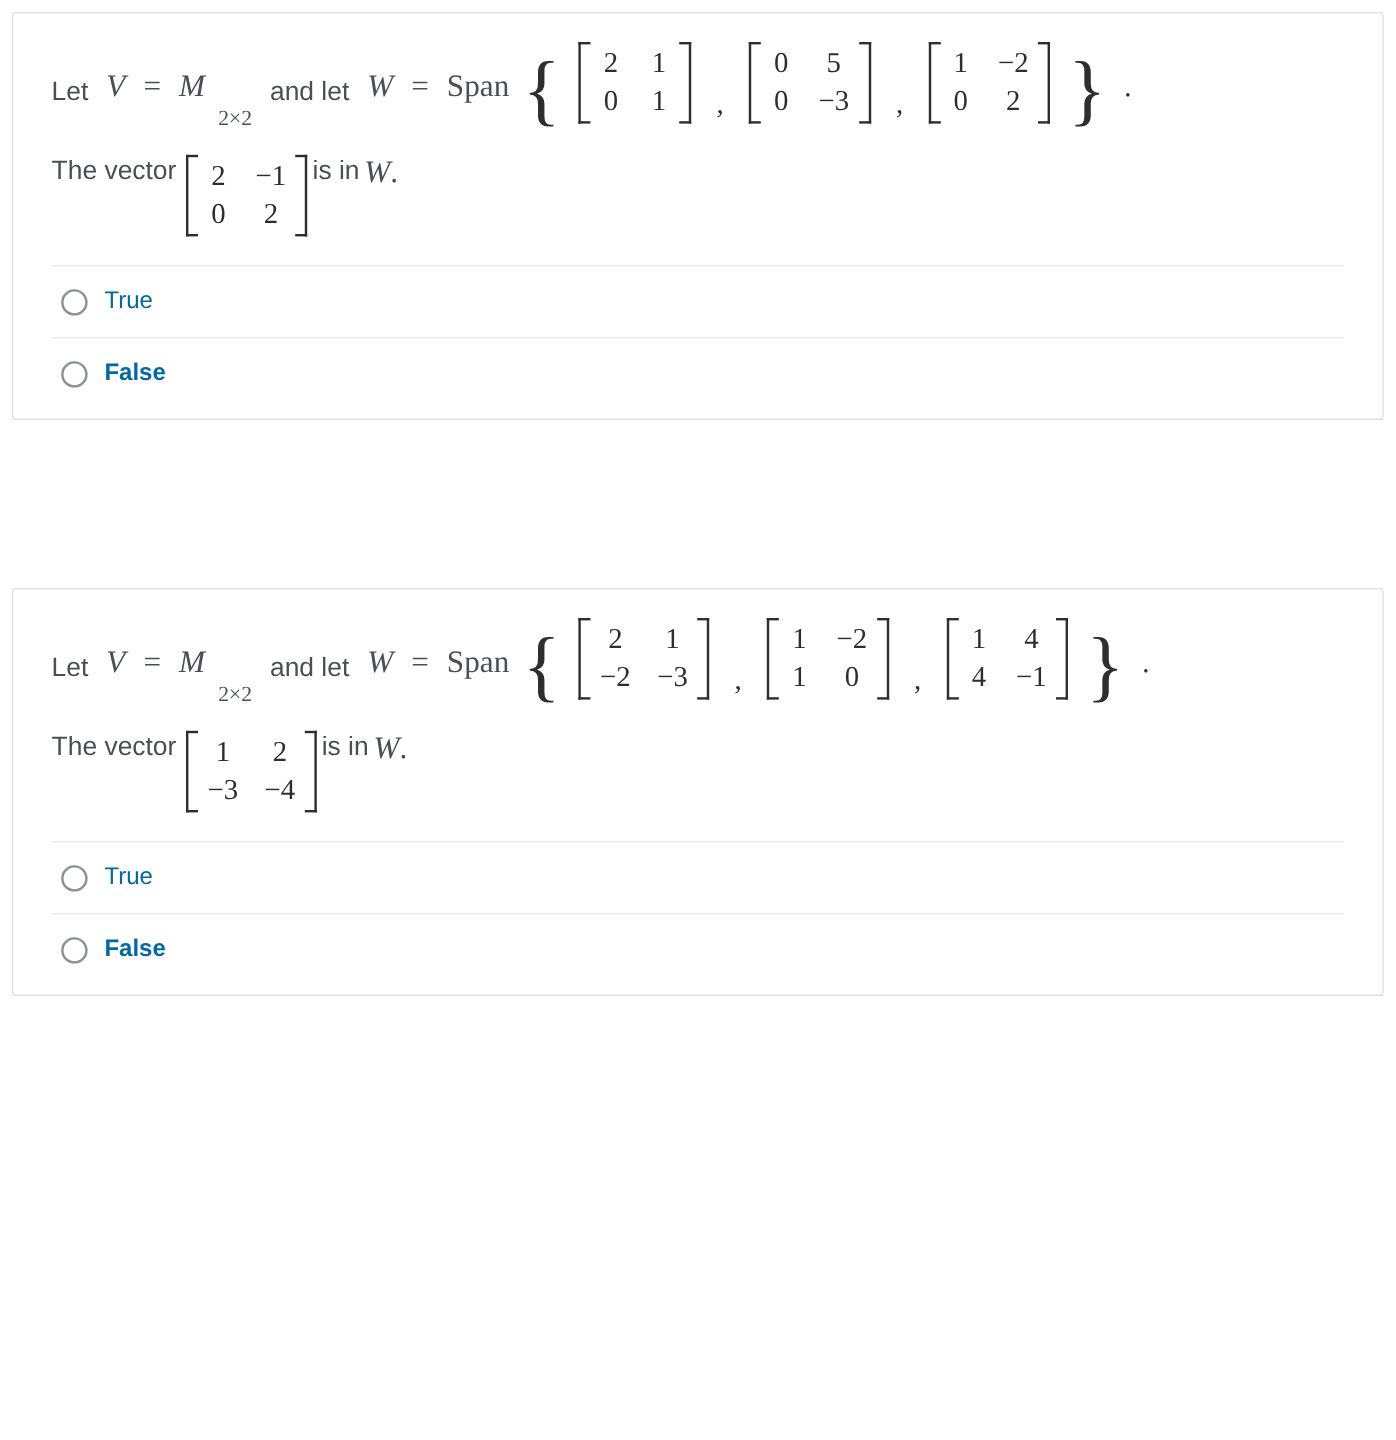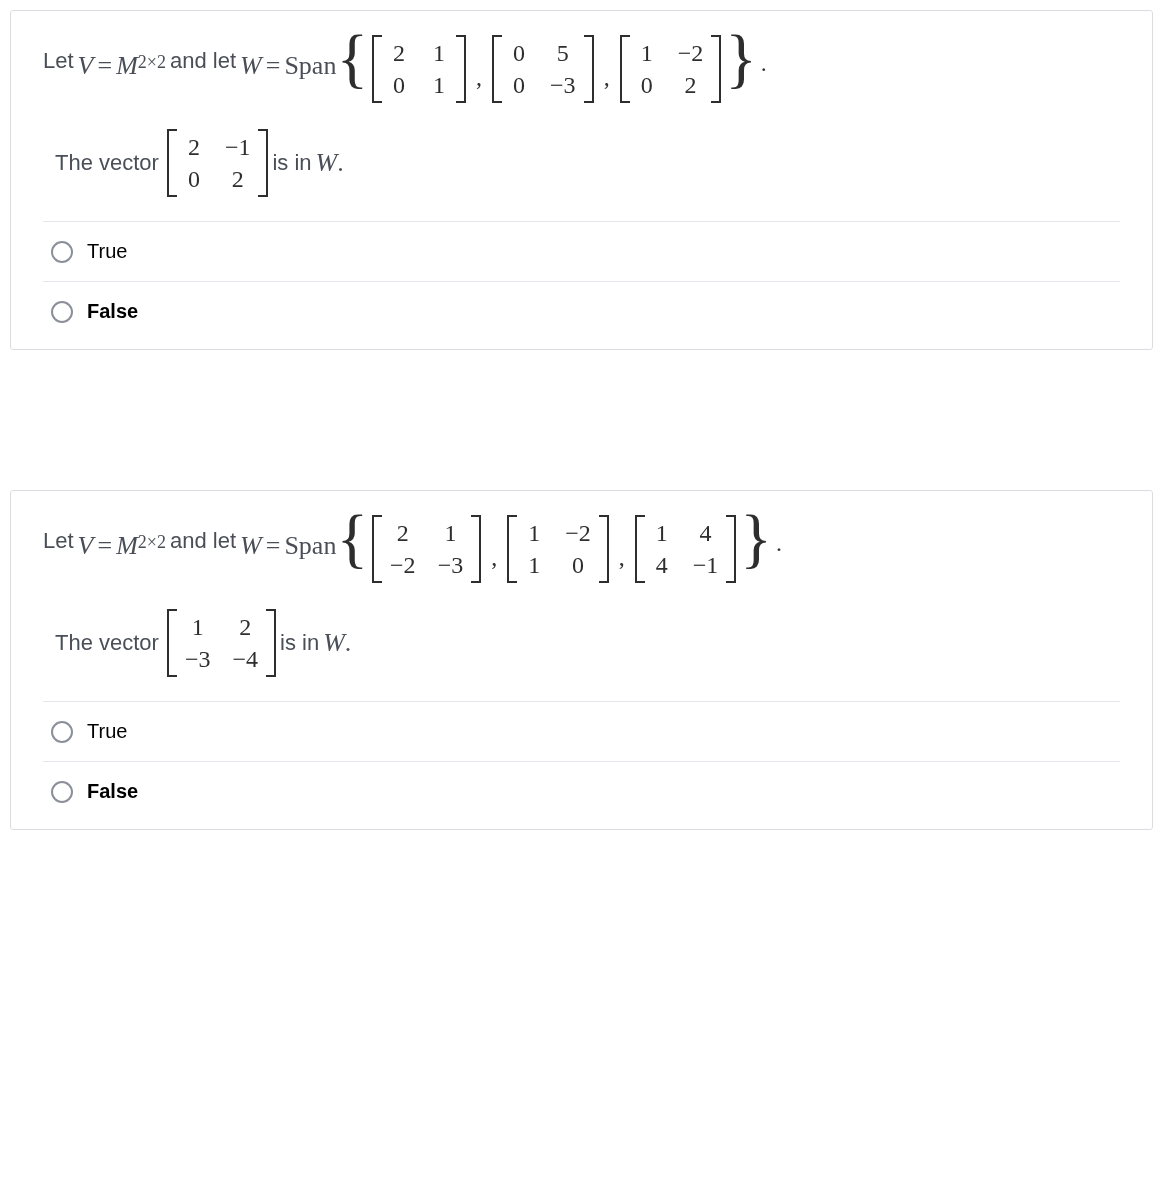--- a/index.html
+++ b/index.html
@@ -16,41 +16,41 @@
       padding: 24px 32px 8px 32px;
       margin-bottom: 140px;
     }
     .question:last-of-type {
       margin-bottom: 12px;
     }
     .stem {
       line-height: 2.4;
       display: flex;
       flex-wrap: wrap;
-      align-items: flex-start;
-      gap: 0;
+      align-items: flex-end;
+      gap: 11px;
     }
     .stem-part {
       margin-right: 4px;
     }
     .mathit {
       font-family: Georgia, "Times New Roman", serif;
       font-style: italic;
       font-size: 26px;
     }
     .mathrm {
       font-family: Georgia, "Times New Roman", serif;
       font-size: 26px;
     }
     .sub {
       font-family: Georgia, "Times New Roman", serif;
       font-size: 18px;
       vertical-align: sub;
       position: relative;
-      top: 6px;
+      top: 17px;
     }
     .options {
       border-top: 1px solid #e3e6ea;
       margin-top: 24px;
     }
     .option {
       display: flex;
       align-items: center;
       gap: 14px;
       padding: 18px 8px;
@@ -62,21 +62,21 @@
       font-weight: bold;
     }
     .radio {
       width: 18px;
       height: 18px;
       border: 2px solid #8a8f99;
       border-radius: 50%;
       flex-shrink: 0;
     }
     .option-label {
-      color: #000000;
+      color: #0369a1;
       font-size: 20px;
     }
     
     .matrix-wrap {
       display: inline-flex;
       align-items: stretch;
       vertical-align: middle;
       font-family: Georgia, "Times New Roman", serif;
       margin: 0 4px;
       line-height: 1;
@@ -123,22 +123,21 @@
     .period {
       font-family: Georgia, "Times New Roman", serif;
       font-size: 24px;
       color: #2e2e2e;
       margin-left: 4px;
     }
     .stem2 {
       margin-top: 26px;
       display: flex;
       flex-wrap: wrap;
-      align-items: center;
-      margin-left: 12px;
+      align-items: flex-start;
     }
   </style>
 </head>
 <body>
 
 <div class="question">
   <div class="stem">
     <span class="stem-part">Let </span>
     <span class="mathit stem-part">V</span>
     <span class="mathrm stem-part"> = </span>

